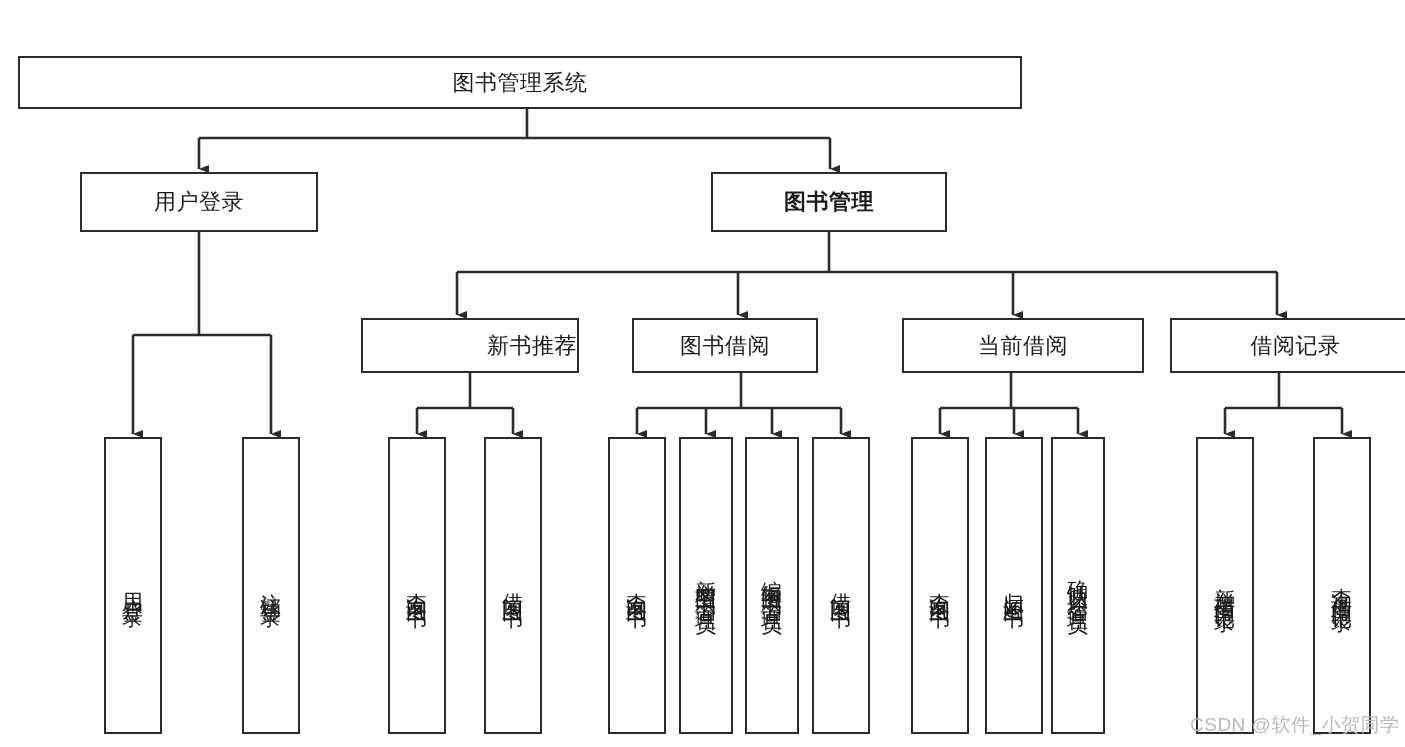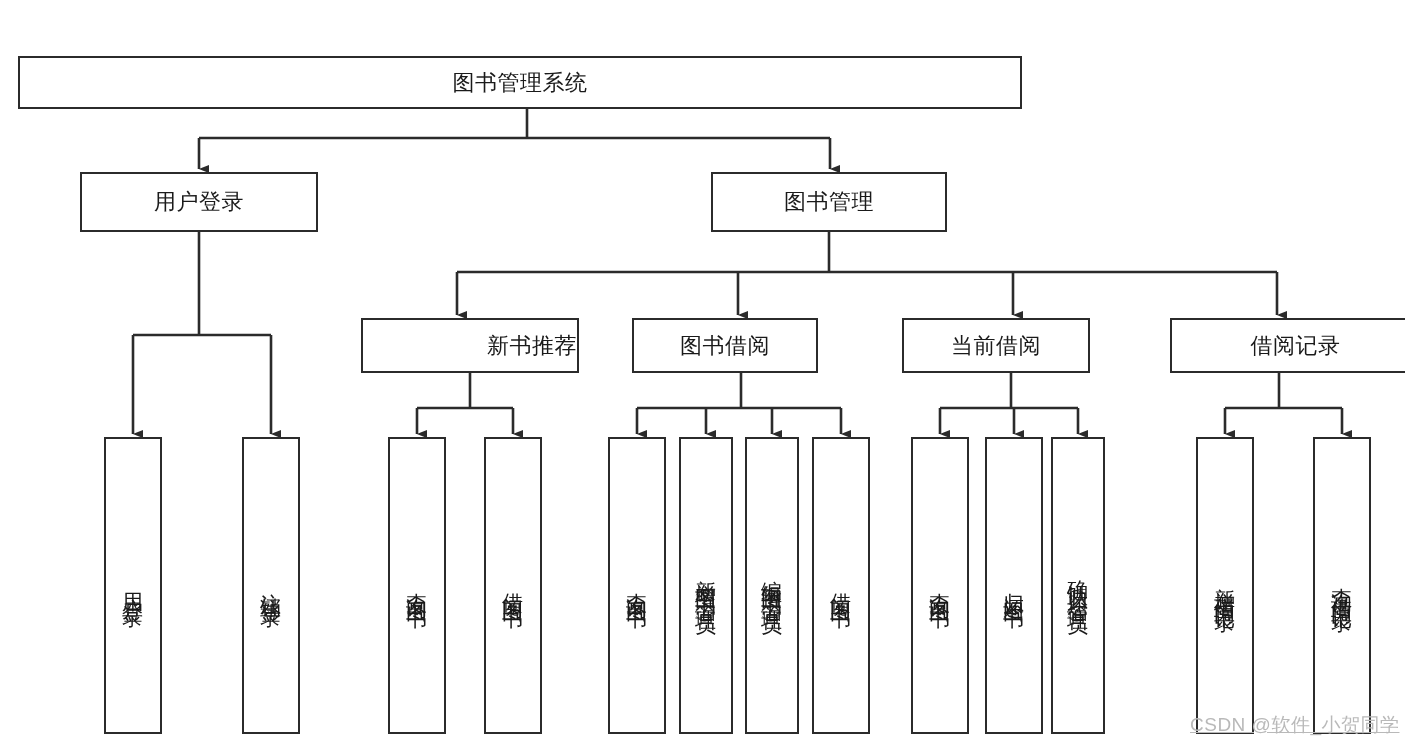--- a/index.html
+++ b/index.html
@@ -53,21 +53,20 @@
     line-height: 1.0;
     white-space: nowrap;
     display: block;
   }
   .watermark {
     position: absolute;
     color: #b9b9b9;
     font-size: 19px;
     white-space: nowrap;
     letter-spacing: 0.5px;
-    text-decoration: underline;
   }
 </style>
 </head>
 <body>
 
 <div id="canvas">
 
   <svg id="edges" viewBox="0 0 1405 747" xmlns="http://www.w3.org/2000/svg">
     <defs>
       <marker id="arrowhead" markerWidth="9" markerHeight="11" refX="4.5" refY="10.4" orient="auto" markerUnits="userSpaceOnUse">
@@ -120,31 +119,31 @@
     </g>
   </svg>
 
   <div class="node h" style="left:18px; top:14px; width:1004px; height:53px;margin-top:42px;">
     <span>图书管理系统</span>
   </div>
 
   <div class="node h" style="left:80px; top:172px; width:238px; height:60px;">
     <span>用户登录</span>
   </div>
-  <div class="node h" style="left:711px; top:172px; width:236px; height:60px;">
+  <div class="node h" style="left:711px; top:172px; width:236px; height:60px;font-weight:bold;">
     <span>图书管理</span>
   </div>
 
   <div class="node h" style="left:361px; top:318px; width:218px; height:55px;justify-content:flex-end;">
     <span>新书推荐</span>
   </div>
   <div class="node h" style="left:632px; top:318px; width:186px; height:55px;">
     <span>图书借阅</span>
   </div>
-  <div class="node h" style="left:902px; top:318px; width:188px; height:55px;">
+  <div class="node h" style="left:902px; top:318px; width:242px; height:55px;">
     <span>当前借阅</span>
   </div>
   <div class="node h" style="left:1170px; top:318px; width:251px; height:55px;">
     <span>借阅记录</span>
   </div>
 
   <div class="node v" style="left:104px; top:437px; width:58px; height:297px;">
     <span class="vlabel">用户登录</span>
   </div>
   <div class="node v" style="left:242px; top:437px; width:58px; height:297px;">

